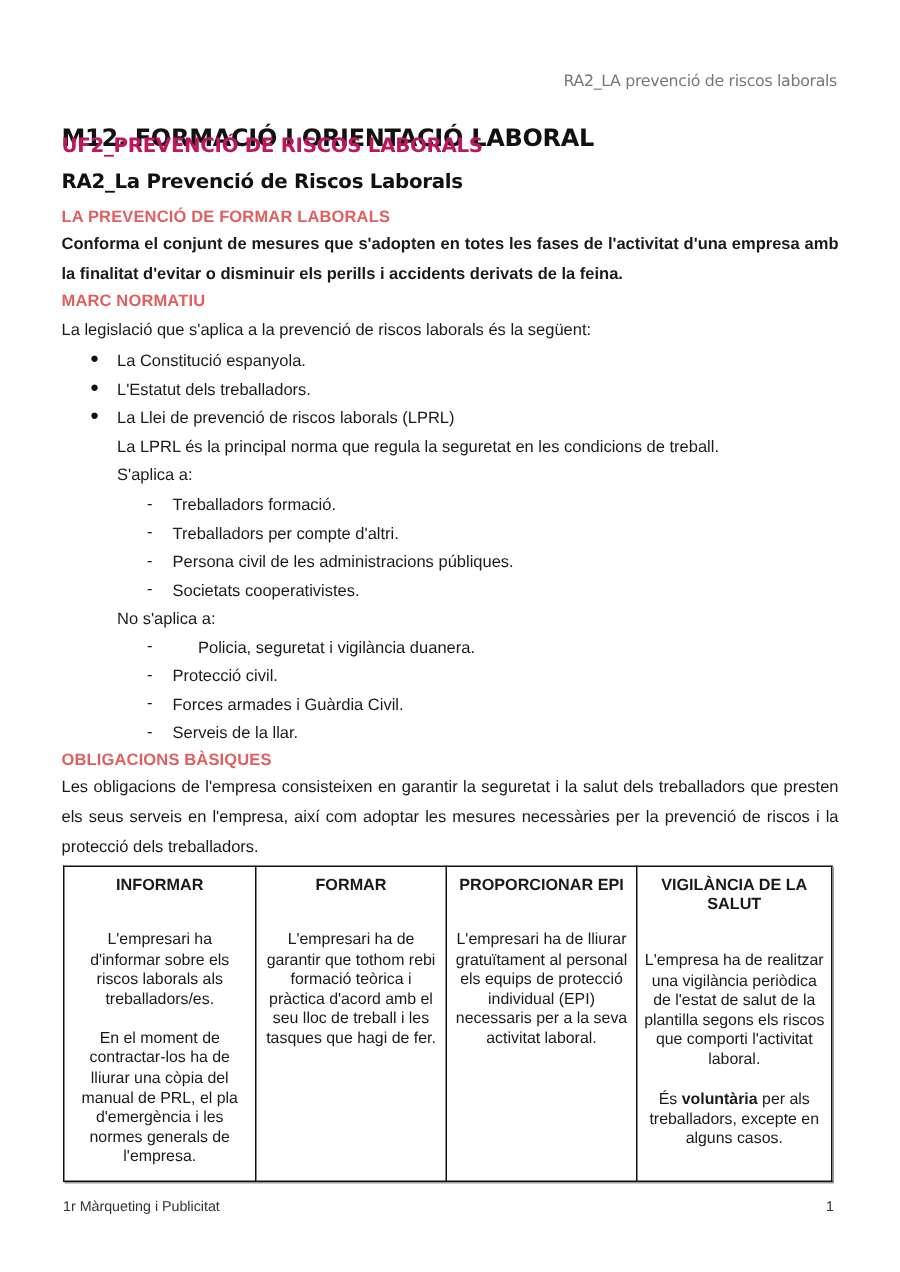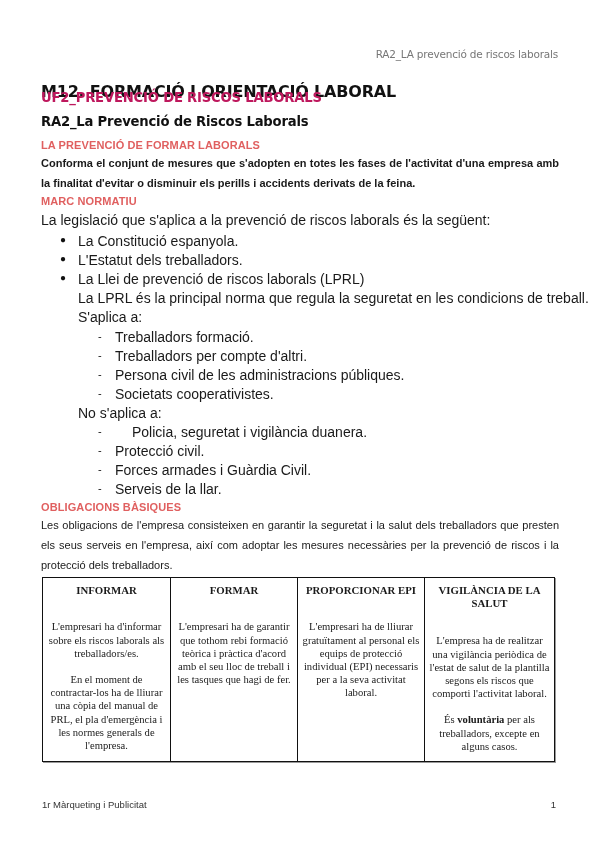--- a/index.html
+++ b/index.html
@@ -4,25 +4,25 @@
 <style>
   html, body { margin: 0; padding: 0; background: #ffffff; }
   body { width: 600px; height: 848px; position: relative; overflow: hidden; font-family: "Liberation Sans", sans-serif; color: #1a1a1a; }
   .page { position: absolute; left: 0; top: 0; width: 600px; height: 848px; }
   .running-header { position: absolute; right: 42px; top: 48px; font-size: 10.5px; color: #777; font-family: "DejaVu Sans", sans-serif; letter-spacing: -0.2px; }
   .h1 { position: absolute; left: 41px; top: 62px; font-family: "DejaVu Sans", sans-serif; font-weight: bold; font-size: 16px; letter-spacing: -0.2px; color: #111; margin-top: 20px; }
   .h2 { position: absolute; left: 41px; top: 90px; font-family: "DejaVu Sans", sans-serif; font-weight: bold; font-size: 13.2px; letter-spacing: -0.2px; color: #be185d; }
   .h3 { position: absolute; left: 41px; top: 114px; font-family: "DejaVu Sans", sans-serif; font-weight: bold; font-size: 13.2px; letter-spacing: -0.2px; color: #111; }
   .sec { position: absolute; left: 41px; font-weight: bold; font-size: 11px; color: #e06060; letter-spacing: 0.1px; }
   .para { position: absolute; left: 41px; width: 518px; font-size: 11px; line-height: 20px; text-align: justify; color: #1a1a1a; }
-  .line { position: absolute; font-size: 14px; line-height: 14px; color: #1a1a1a; white-space: nowrap; }
+  .line { position: absolute; font-size: 11px; line-height: 14px; color: #1a1a1a; white-space: nowrap; }
   .bullet { position: absolute; left: 60px; font-size: 10px; color: #111; }
   .dash { position: absolute; left: 98px; font-size: 11px; color: #111; }
   table.obl { position: absolute; left: 42px; top: 577px; width: 512px; border-collapse: collapse; table-layout: fixed; border: 1.2px solid #111; box-shadow: 1px 1px 0 #999; }
-  table.obl td, table.obl th { border: 1.2px solid #111; vertical-align: top; text-align: center; font-size: 10.6px; line-height: 13.2px; padding: 6px 4px 8px 4px; color: #1a1a1a; font-family: Liberation Serif, serif; }
+  table.obl td, table.obl th { border: 1.2px solid #111; vertical-align: top; text-align: center; font-size: 10.6px; line-height: 13.2px; padding: 6px 4px 8px 4px; color: #1a1a1a; }
   table.obl th { font-weight: bold; font-size: 10.8px; padding-top: 6px; padding-bottom: 4px; border-bottom: none; }
   table.obl td { border-top: none; padding-top: 6px; }
   table.obl p { margin: 0 0 13px 0; }
   table.obl p:last-child { margin-bottom: 0; }
   .footer-left { position: absolute; left: 42px; top: 799px; font-size: 9.5px; color: #333; }
   .footer-right { position: absolute; right: 44px; top: 799px; font-size: 9.5px; color: #333; }
 </style>
 </head>
 <body>
 

